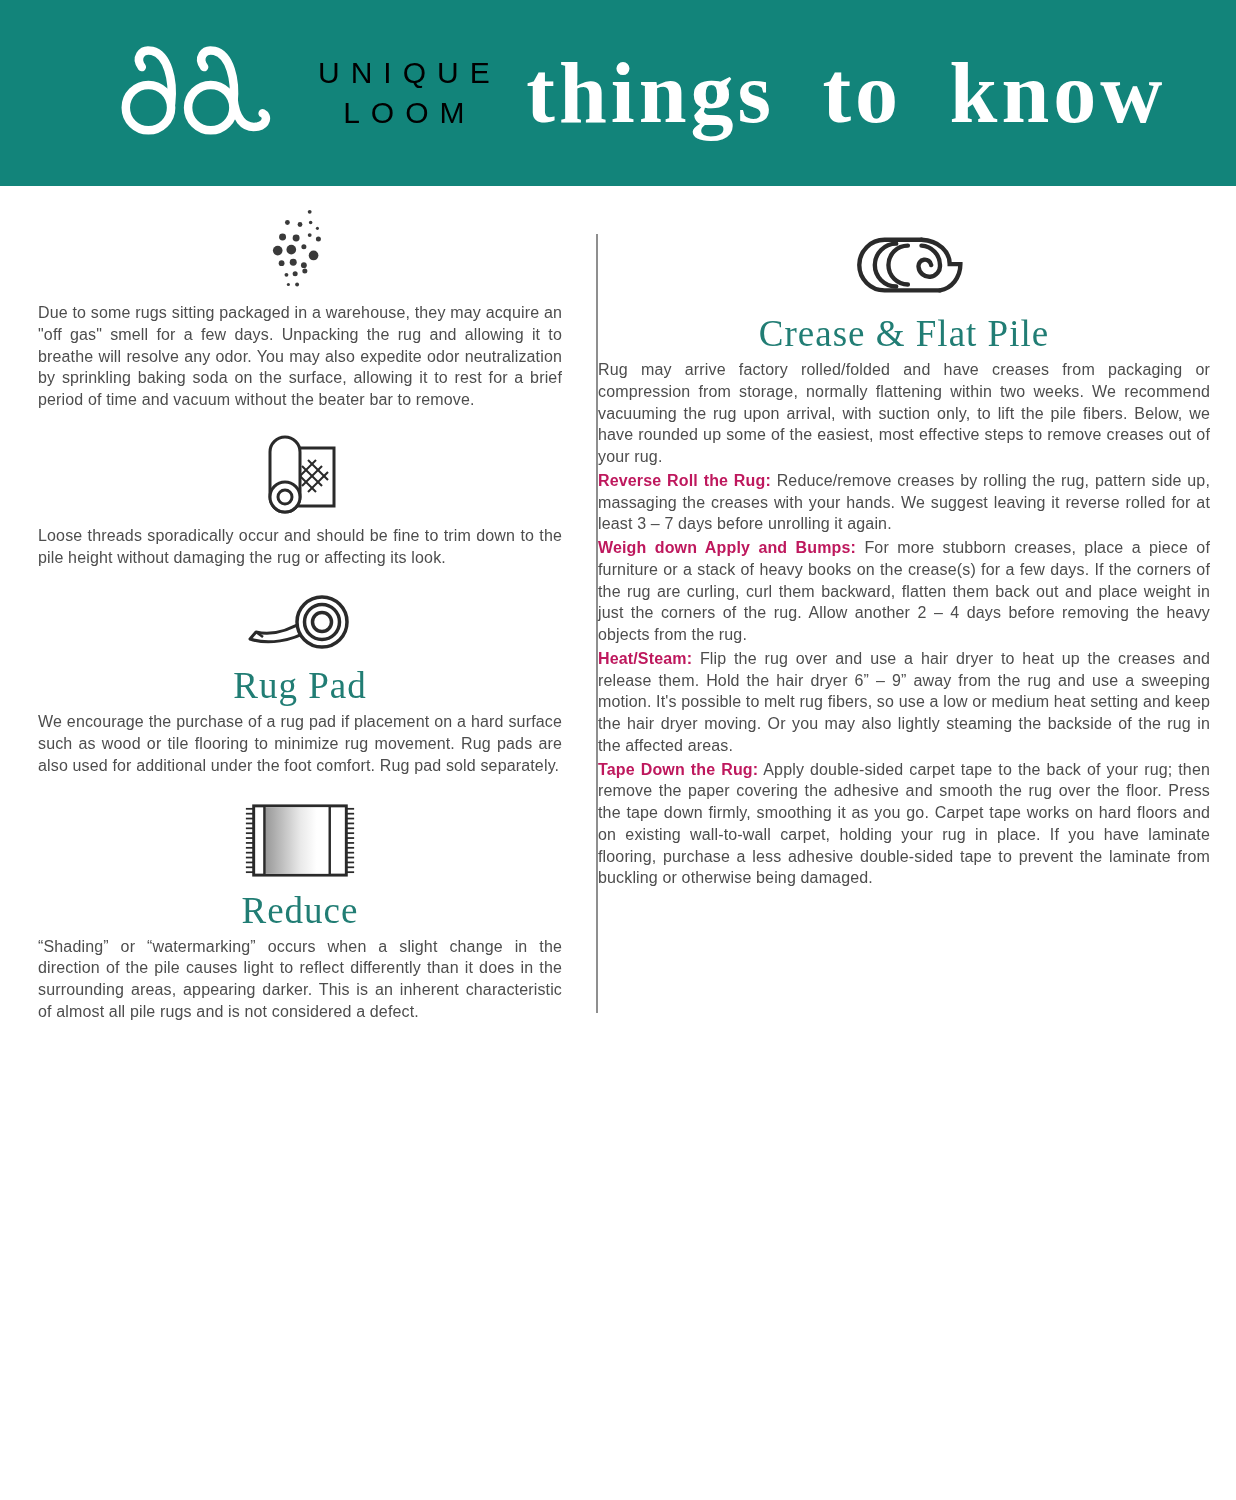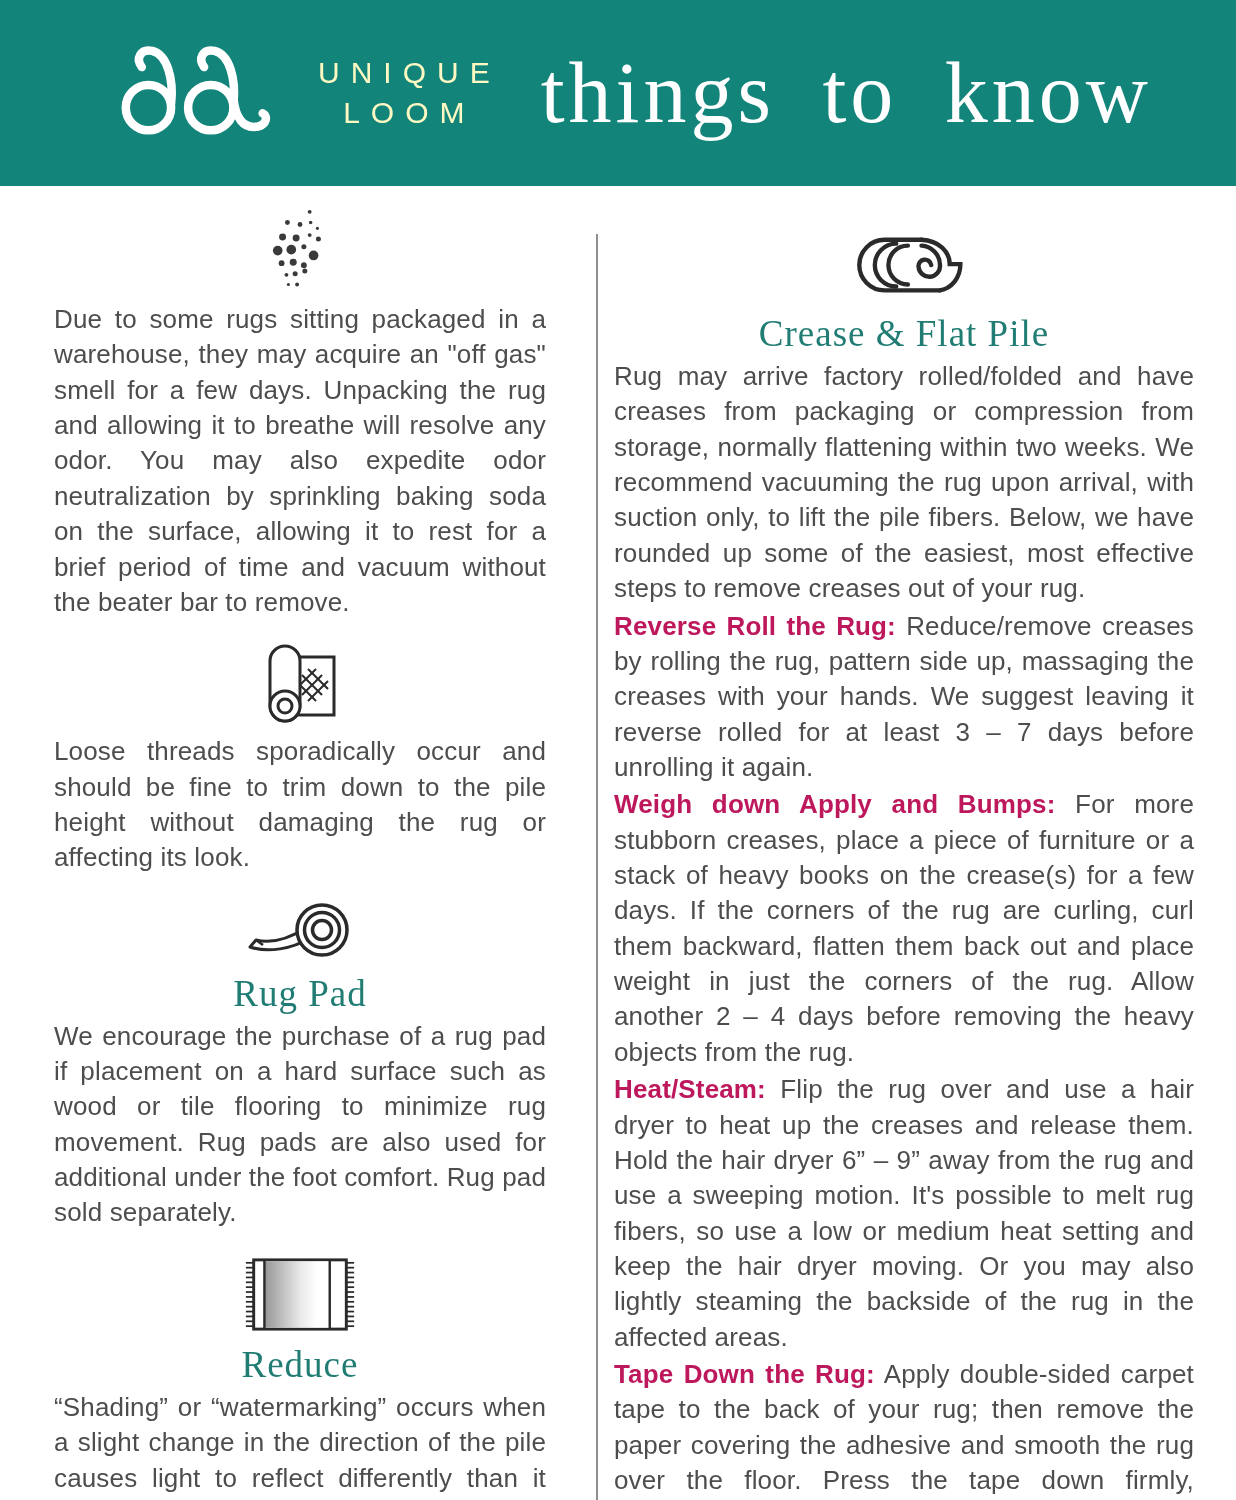--- a/index.html
+++ b/index.html
@@ -4,42 +4,42 @@
 <style>
   html,body{margin:0;padding:0;background:#ffffff;}
   .page{
     width:1236px;height:1500px;background:#ffffff;overflow:hidden;
     font-family:"Liberation Sans",sans-serif;position:relative;
   }
   
   .banner{height:186px;background:#12847A;display:flex;align-items:center;}
   .brand{display:flex;align-items:center;gap:20px;padding-left:98px;}
   .logo{width:200px;height:118px;flex:0 0 auto;}
-  .brand-words{display:flex;flex-direction:column;color:#fef9c3;
+  .brand-words{display:flex;flex-direction:column;color:#000000;
     font-size:30px;letter-spacing:11px;line-height:1.32;text-align:center;font-weight:400;}
   .banner-title{flex:1;text-align:center;color:#ffffff;
-    font-family:"Liberation Serif",serif;font-weight:400;
+    font-family:"Liberation Serif",serif;font-weight:700;
     font-size:86px;letter-spacing:4px;word-spacing:22px;padding-right:44px;}
   
   .columns{display:flex;align-items:stretch;padding:0 26px 0 38px;}
   .col.left{flex:0 0 524px;width:524px;}
   .divider{flex:0 0 2px;background:#8f8f8f;margin:48px 0 10px 34px;}
   .col.right{flex:1;min-width:0;}
   
   .section{text-align:center;}
   .col.left .section{margin-top:24px;}
   .col.left .section:first-child{margin-top:22px;}
   .icon-wrap{display:flex;justify-content:center;align-items:flex-end;}
   h2.sec-title{
     font-family:"Liberation Serif",serif;font-weight:400;
     color:#217D74;font-size:37px;margin:10px 0 4px;letter-spacing:1px;
   }
   p.body{
-    font-size:26px;line-height:1.36;color:#4d4d4d;text-align:justify;
-    margin:2px 16px 0;letter-spacing:0.15px;
+    font-size:16px;line-height:1.36;color:#4d4d4d;text-align:justify;
+    margin:2px 0 0;letter-spacing:0.15px;
   }
   .col.right .icon-wrap{margin-top:46px;}
   .step{margin-top:30px;}
   .step strong{color:#be185d;font-weight:700;}
   .icon-ink{stroke:#2a2a2a;}
 </style>
 </head>
 <body>
 
 <div class="page">
@@ -177,21 +177,21 @@
               <line x1="110" y1="68" x2="118" y2="68"></line>
                 <line x1="110" y1="73" x2="118" y2="73"></line>
             </g>
             <rect x="15" y="5" width="95" height="71" fill="#ffffff" class="icon-ink" stroke-width="3"></rect>
             <rect x="26" y="6.5" width="67" height="68" fill="url(#shadegrad)"></rect>
             <line x1="26" y1="5" x2="26" y2="76" class="icon-ink" stroke-width="2.5"></line>
             <line x1="93" y1="5" x2="93" y2="76" class="icon-ink" stroke-width="2.5"></line>
           </svg>
         </div>
         <h2 class="sec-title">Reduce</h2>
-        <p class="body">“Shading” or “watermarking” occurs when a slight change in the direction of the pile causes light to reflect differently than it does in the surrounding areas, appearing darker. This is an inherent neutralization of almost all pile rugs and is not considered a defect.</p>
+        <p class="body">“Shading” or “watermarking” occurs when a slight change in the direction of the pile causes light to reflect differently than it does in the surrounding areas, appearing darker. This is an inherent characteristic of almost all pile rugs and is not considered a defect.</p>
       </div>
 
     </section>
 
     <div class="divider"></div>
 
     <section class="col right">
 
       <div class="section">
         <div class="icon-wrap">

